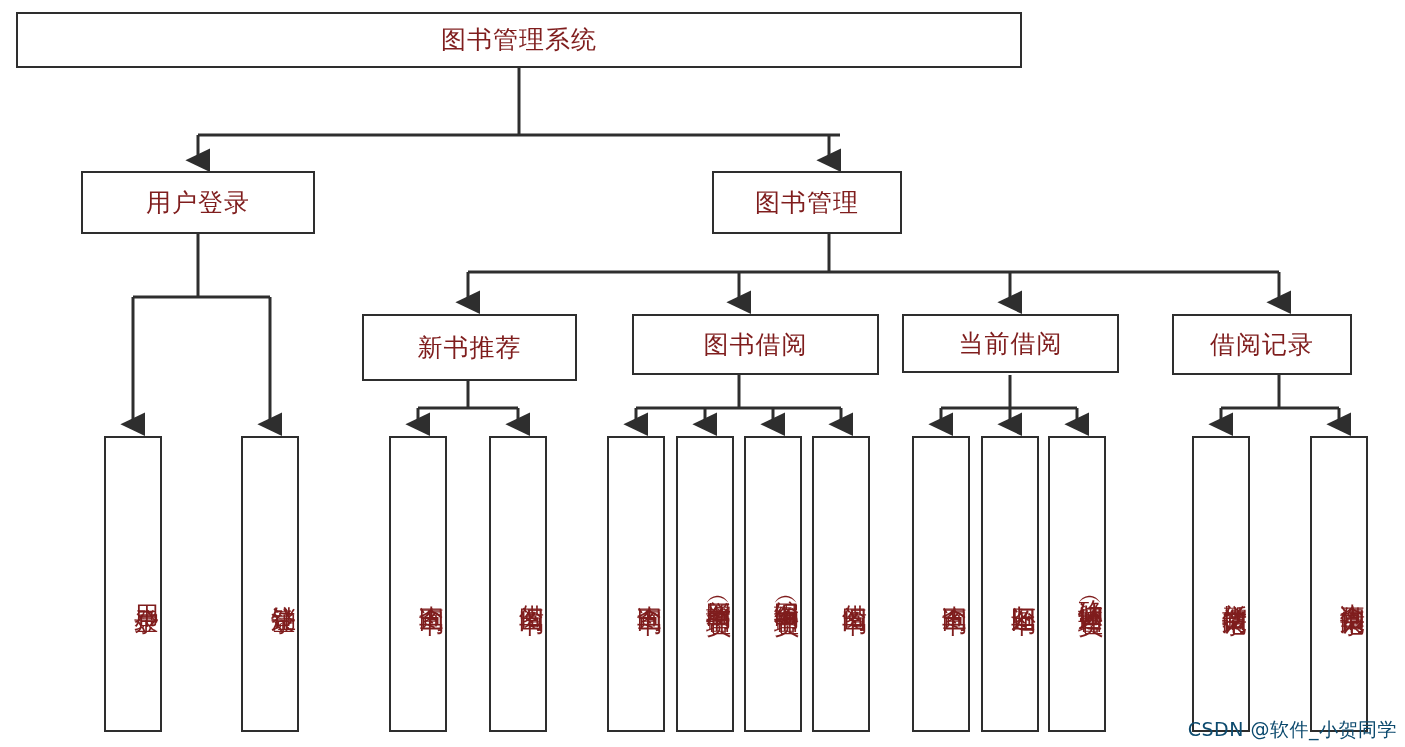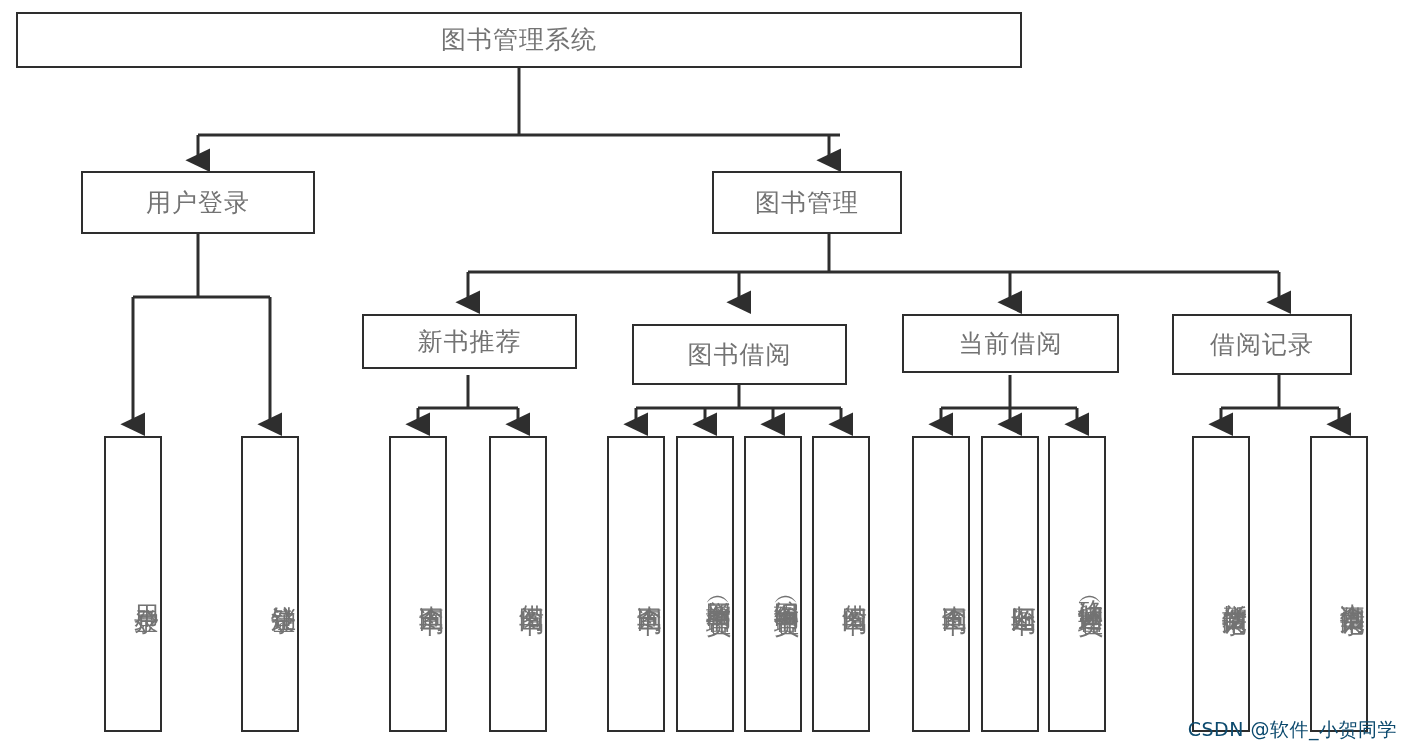--- a/index.html
+++ b/index.html
@@ -27,21 +27,21 @@
     pointer-events: none;
   }
   .node {
     position: absolute;
     box-sizing: border-box;
     background: #ffffff;
     border: 2px solid #2e2e2e;
     display: flex;
     align-items: center;
     justify-content: center;
-    color: #737373;
+    color: #7f1d1d;
   }
   .node.horizontal {
     font-size: 25px;
     line-height: 1.2;
     letter-spacing: 1px;
   }
   .node.vertical {
     writing-mode: vertical-rl;
     text-orientation: upright;
     font-size: 25px;
@@ -130,25 +130,25 @@
   </div>
 
   <div class="node horizontal" style="left:81px; top:171px; width:234px; height:63px;">
     <span class="label">用户登录</span>
   </div>
 
   <div class="node horizontal" style="left:712px; top:171px; width:190px; height:63px;">
     <span class="label">图书管理</span>
   </div>
 
-  <div class="node horizontal" style="left:362px; top:314px; width:215px; height:55px;text-align:right;">
+  <div class="node horizontal" style="left:362px; top:314px; width:215px; height:67px;text-align:right;">
     <span class="label">新书推荐</span>
   </div>
 
-  <div class="node horizontal" style="left:632px; top:324px; width:215px; height:61px;">
+  <div class="node horizontal" style="left:632px; top:314px; width:247px; height:61px;">
     <span class="label">图书借阅</span>
   </div>
 
   <div class="node horizontal" style="left:902px; top:314px; width:217px; height:59px;">
     <span class="label">当前借阅</span>
   </div>
 
   <div class="node horizontal" style="left:1172px; top:314px; width:180px; height:61px;">
     <span class="label">借阅记录</span>
   </div>

